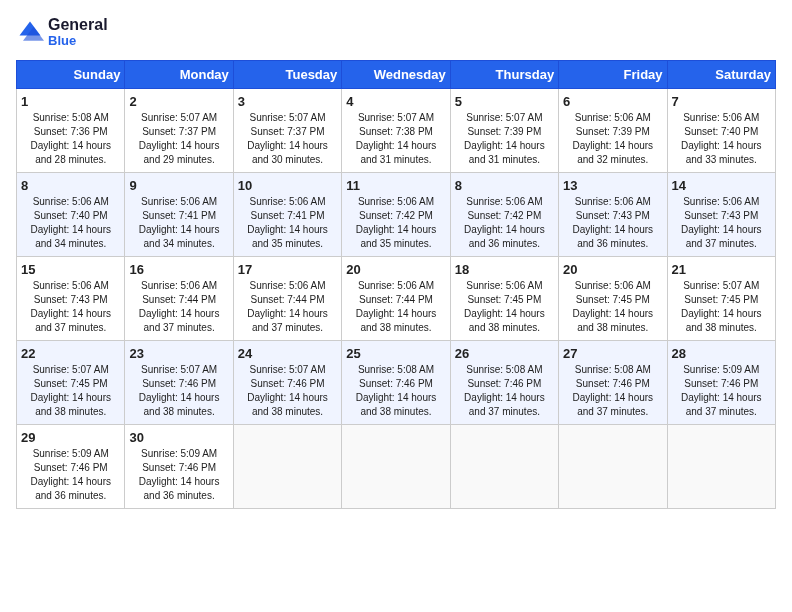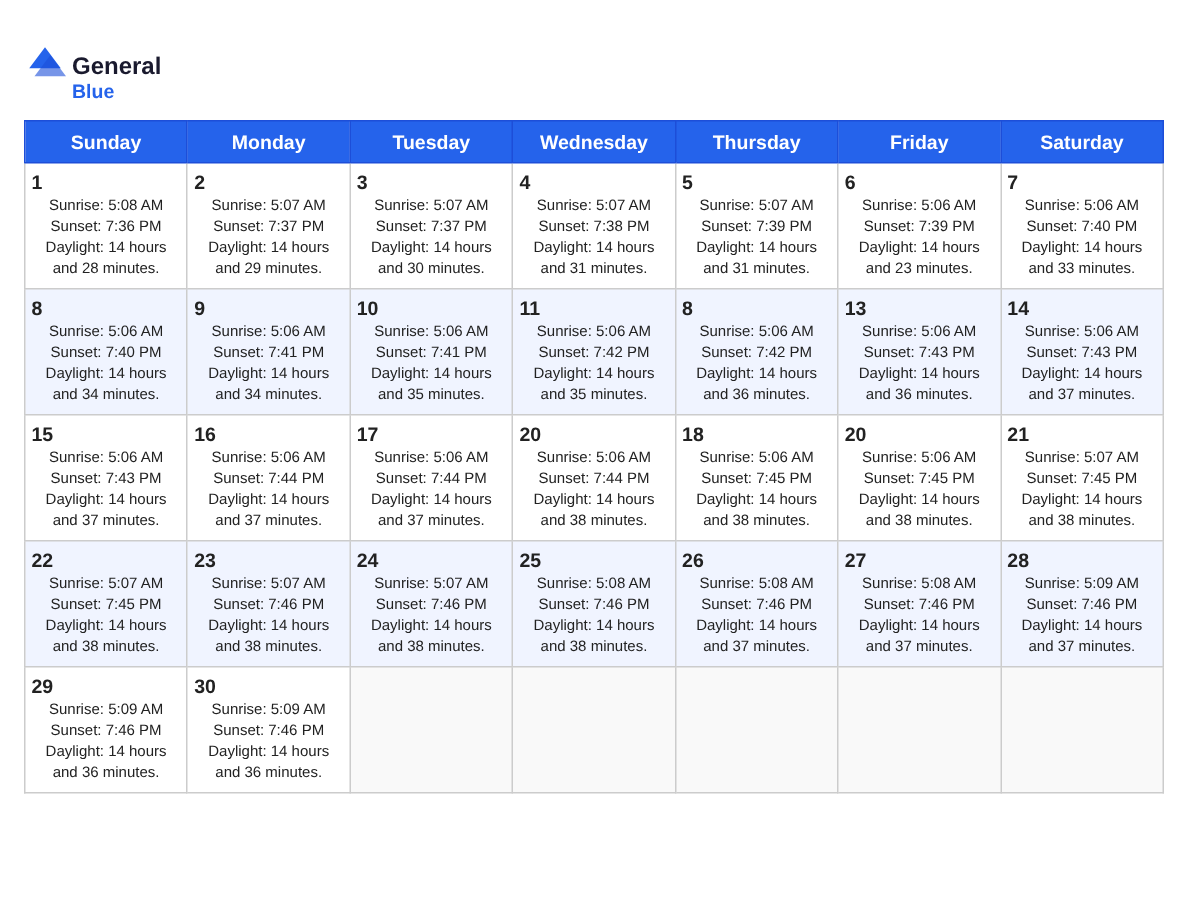--- a/index.html
+++ b/index.html
@@ -46,21 +46,21 @@
       width: 100%;
       border-collapse: collapse;
       border: 1px solid #ccc;
     }
     .calendar th {
       background: #2563eb;
       color: #fff;
       font-size: 13px;
       font-weight: bold;
       padding: 6px 4px;
-      text-align: center;
+      text-align: right;
       border: 1px solid #1d4ed8;
     }
     .calendar td {
       vertical-align: top;
       font-size: 10.5px;
       color: #222;
       padding: 5px 4px;
       border: 1px solid #ccc;
       width: 108px;
       min-height: 80px;
@@ -88,21 +88,21 @@
 </head>
 <body>
 
 <div class="header">
   <div class="logo">
     <svg class="logo-icon" viewBox="0 0 32 32" xmlns="http://www.w3.org/2000/svg">
       <polygon points="16,4 28,20 4,20" fill="#2563eb"></polygon>
       <polygon points="20,10 32,26 8,26" fill="#1d4ed8" opacity="0.6"></polygon>
     </svg>
     <div class="logo-text">
-      <span style="font-size:16px;font-weight:bold;color:#1a1a2e;margin-top:20px;">General</span>
+      <span style="font-size:16px;font-weight:bold;color:#1a1a2e;">General</span>
       <span style="font-size:13px;font-weight:bold;color:#2563eb;">Blue</span>
     </div>
   </div>
   <div class="title-block">
   </div>
 </div>
 
 <table class="calendar">
   <thead>
     <tr>
@@ -161,21 +161,21 @@
           <span>Daylight: 14 hours</span><br>
           <span>and 31 minutes.</span>
         </div>
       </td>
         <td>
         <span class="day-number">6</span>
         <div class="day-info">
           <span>Sunrise: 5:06 AM</span><br>
           <span>Sunset: 7:39 PM</span><br>
           <span>Daylight: 14 hours</span><br>
-          <span>and 23 minutes.</span>
+          <span>and 32 minutes.</span>
         </div>
       </td>
         <td>
         <span class="day-number">7</span>
         <div class="day-info">
           <span>Sunrise: 5:06 AM</span><br>
           <span>Sunset: 7:40 PM</span><br>
           <span>Daylight: 14 hours</span><br>
           <span>and 33 minutes.</span>
         </div>

